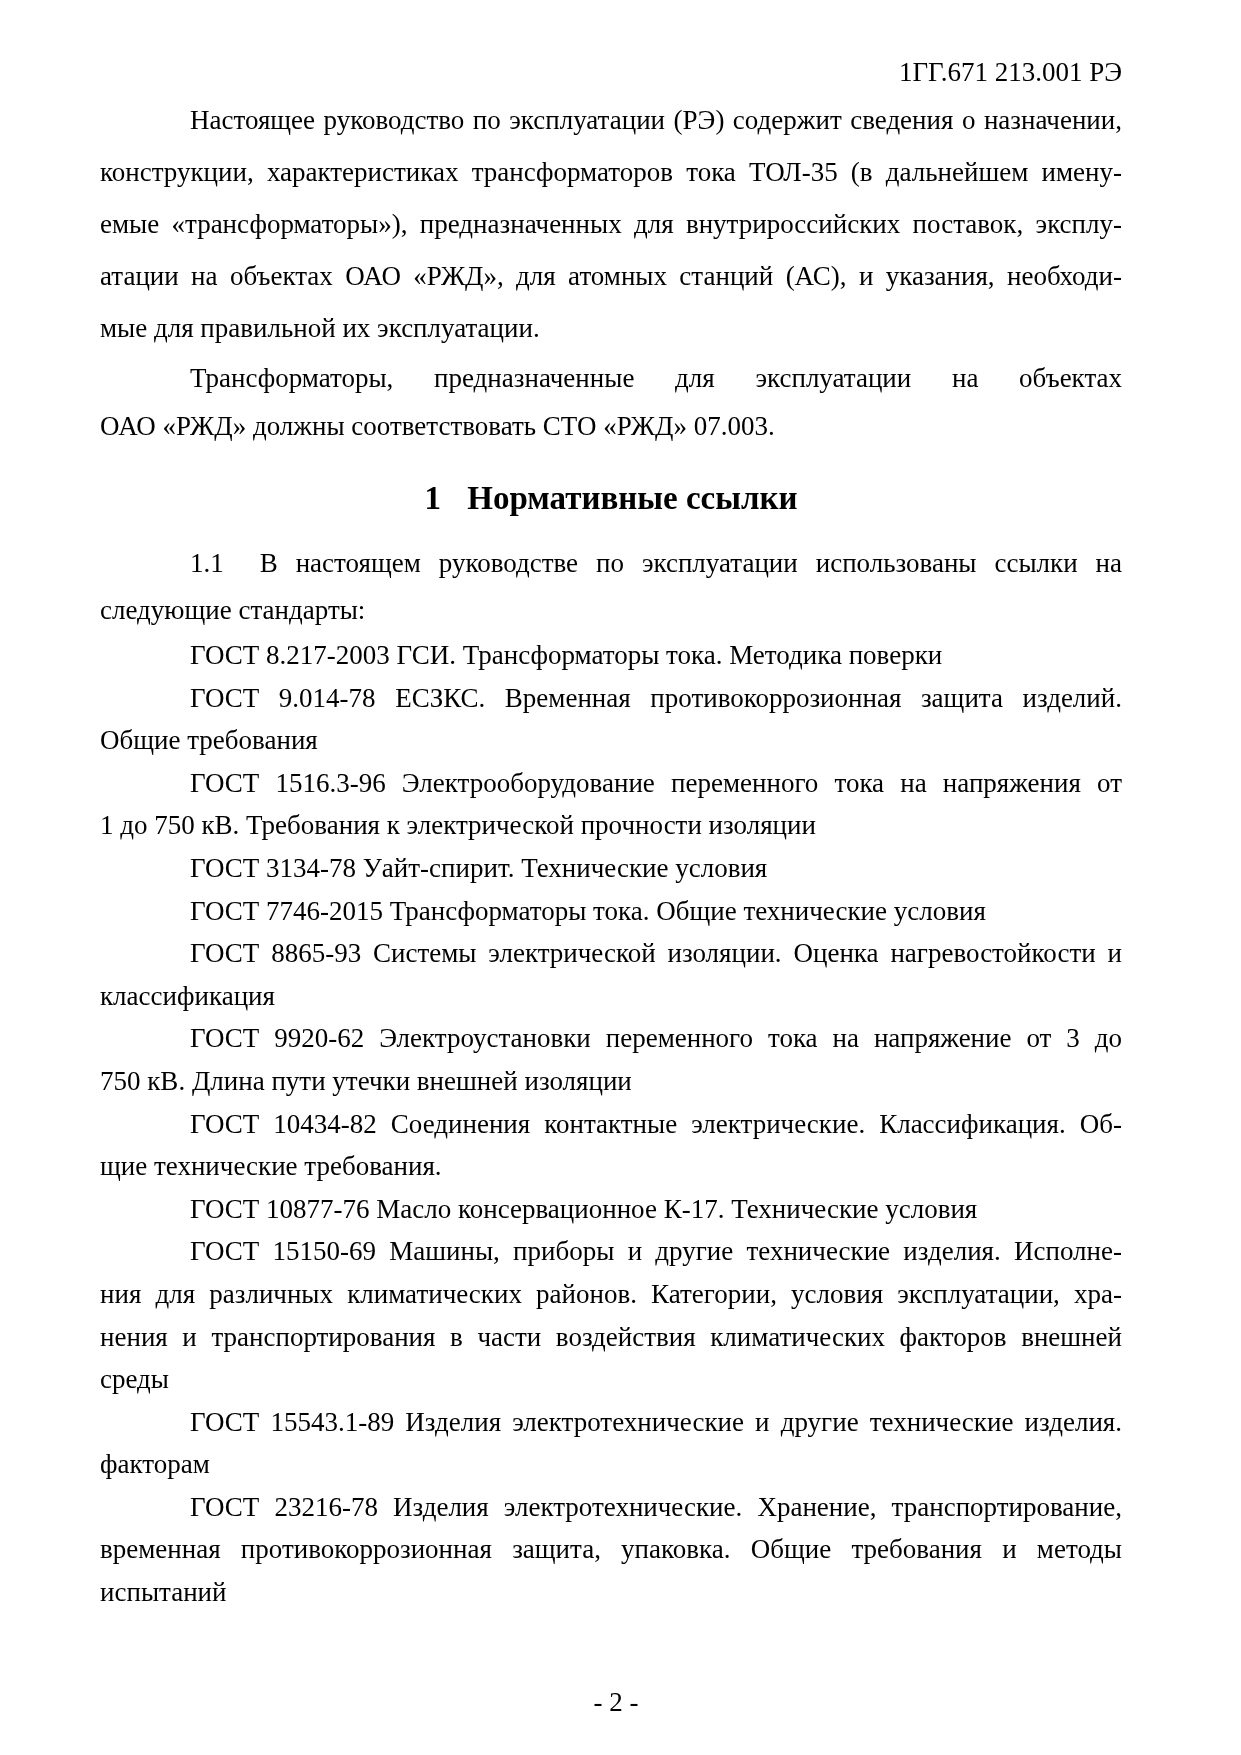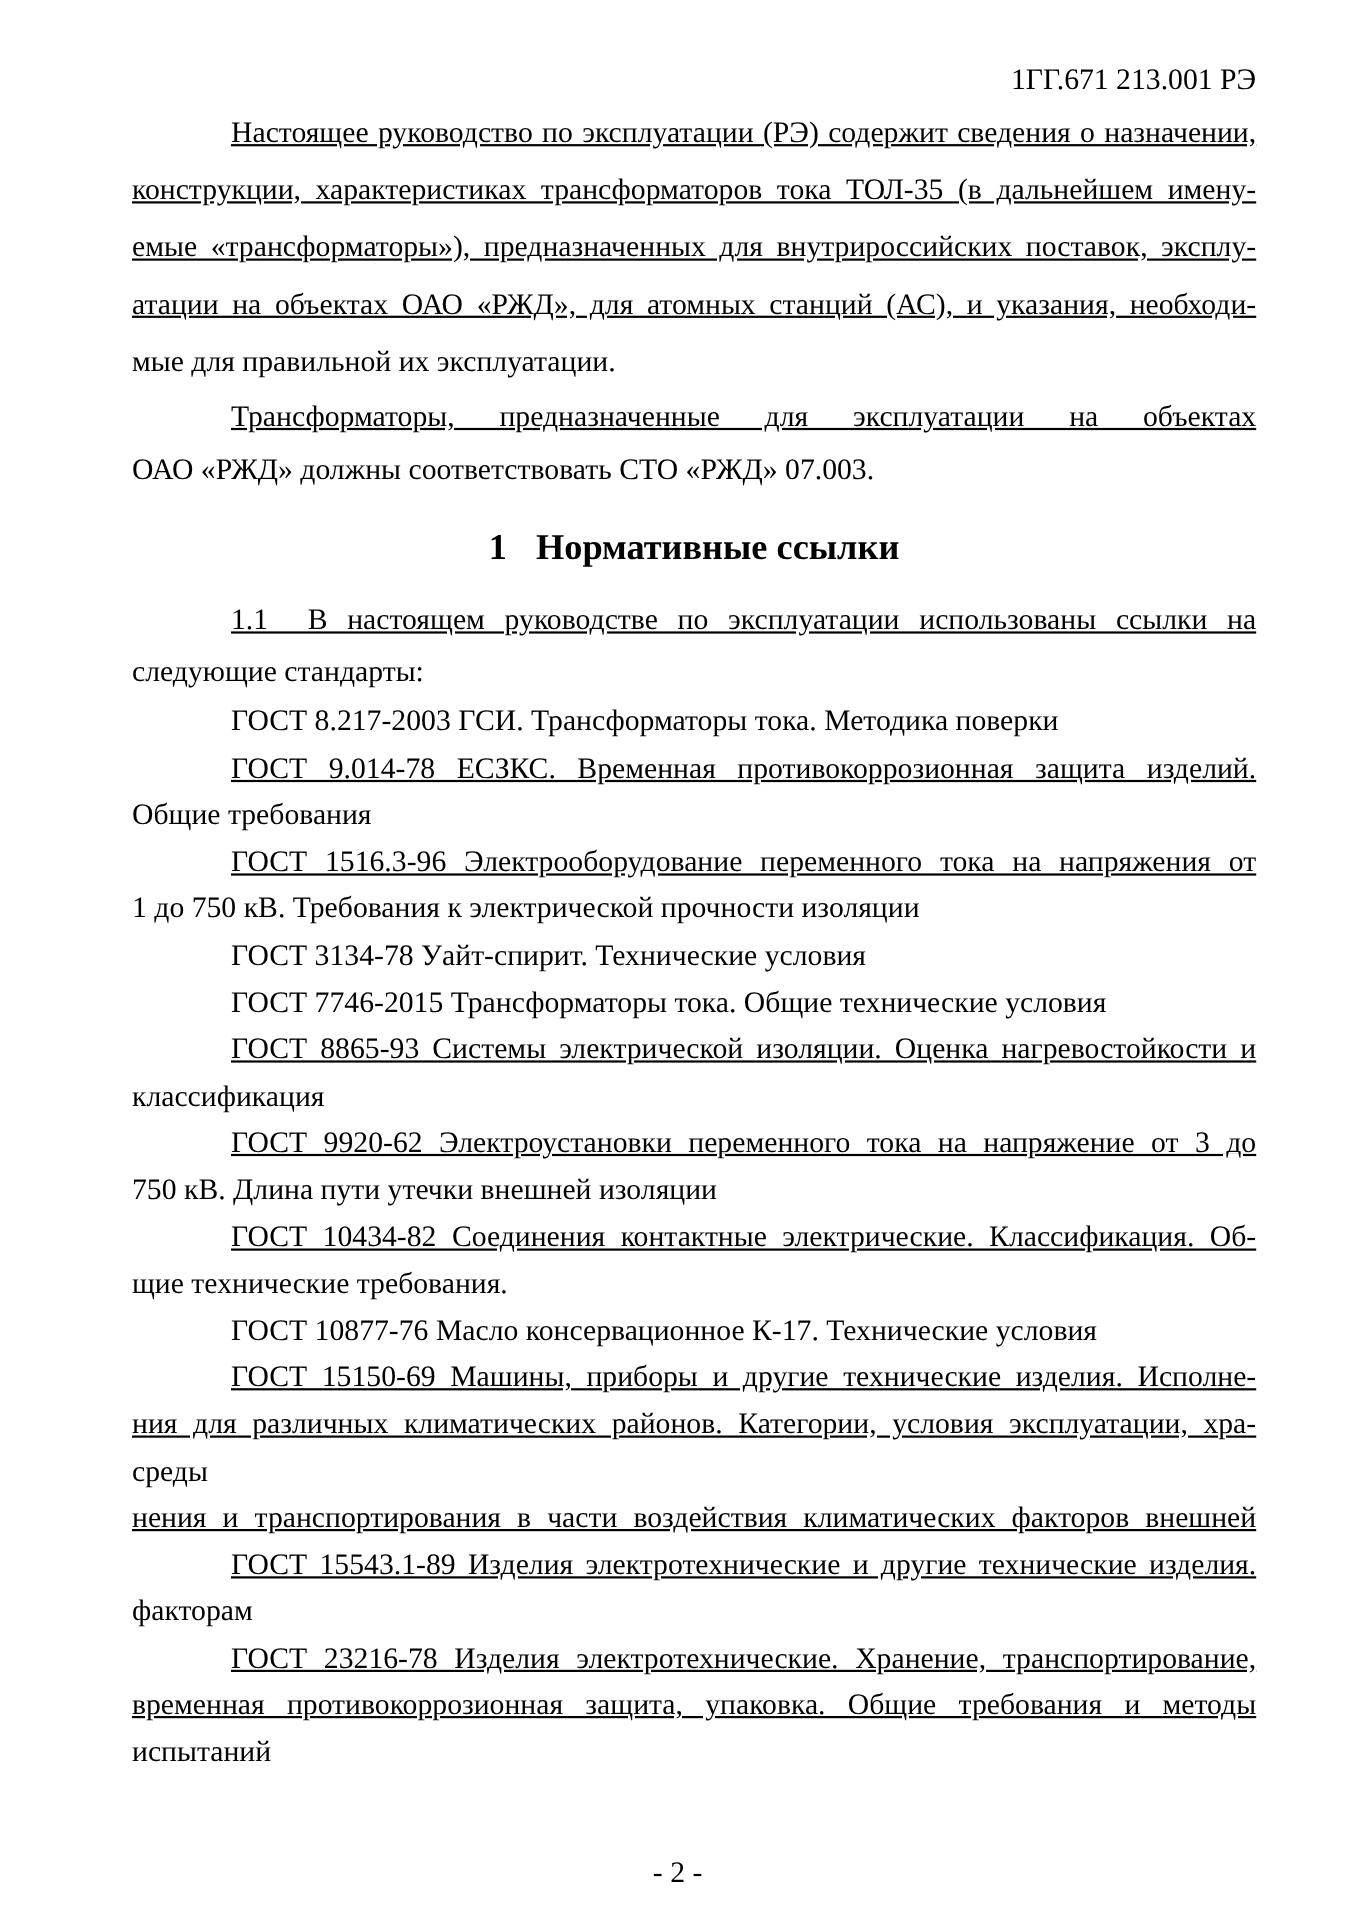--- a/index.html
+++ b/index.html
@@ -12,36 +12,35 @@
     width: 1241px;
     height: 1755px;
     background: #ffffff;
     color: #000000;
     font-family: "Liberation Serif", "DejaVu Serif", serif;
     font-size: 27px;
     overflow: hidden;
   }
   .content {
     position: absolute;
-    left: 120px;
+    left: 100px;
     top: 56px;
     width: 1022px;
   }
   .doc-code {
     text-align: right;
     line-height: 32px;
     white-space: nowrap;
   }
   .para .line {
     text-align: left;
   }
   .line.fill {
     text-align: justify;
     text-align-last: justify;
-    text-decoration: underline;
   }
   .line.indent {
     padding-left: 90px;
   }
   .p1 { margin-top: 6px; }
   .p1 .line { line-height: 52px; }
   .p2 .line { line-height: 48px; }
   .heading {
     margin: 26px 0 0 0;
     font-size: 33px;
@@ -124,22 +123,22 @@
       <div class="para standard">
           <div class="line indent fill">ГОСТ 10434-82 Соединения контактные электрические. Классификация. Об-</div>
           <div class="line">щие технические требования.</div>
         </div>
       <div class="para standard">
           <div class="line indent">ГОСТ 10877-76 Масло консервационное К-17. Технические условия</div>
         </div>
       <div class="para standard">
           <div class="line indent fill">ГОСТ 15150-69 Машины, приборы и другие технические изделия. Исполне-</div>
           <div class="line fill">ния для различных климатических районов. Категории, условия эксплуатации, хра-</div>
+          <div class="line fill">нения и транспортирования в части воздействия климатических факторов внешней</div>
           <div class="line">среды</div>
-          <div class="line fill">нения и транспортирования в части воздействия климатических факторов внешней</div>
         </div>
       <div class="para standard">
           <div class="line indent fill">ГОСТ 15543.1-89 Изделия электротехнические и другие технические изделия.</div>
           <div class="line">факторам</div>
         </div>
       <div class="para standard">
           <div class="line indent fill">ГОСТ 23216-78 Изделия электротехнические. Хранение, транспортирование,</div>
           <div class="line fill">временная противокоррозионная защита, упаковка. Общие требования и методы</div>
           <div class="line">испытаний</div>
         </div>

